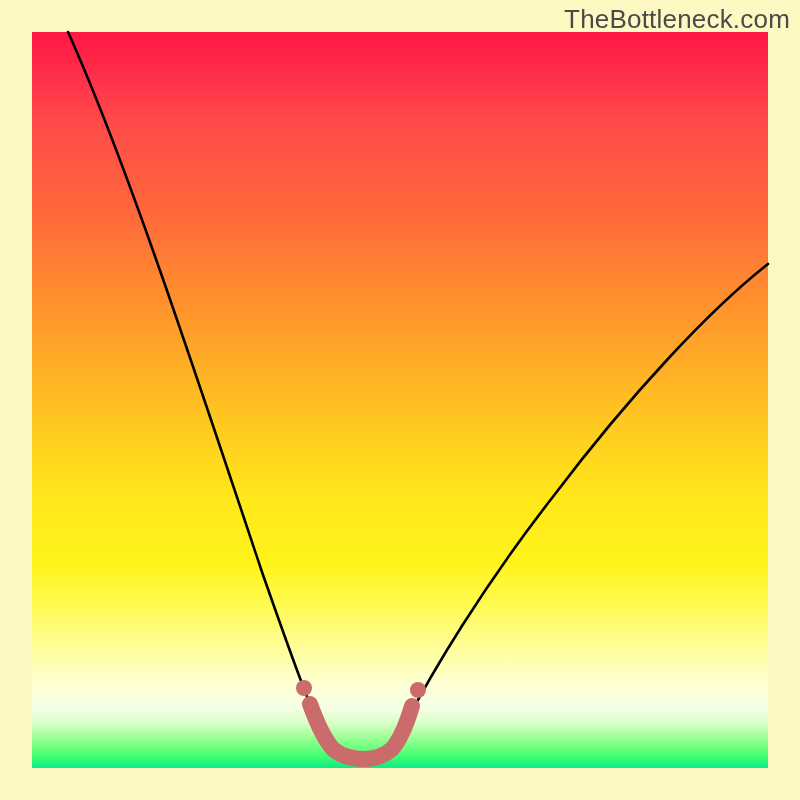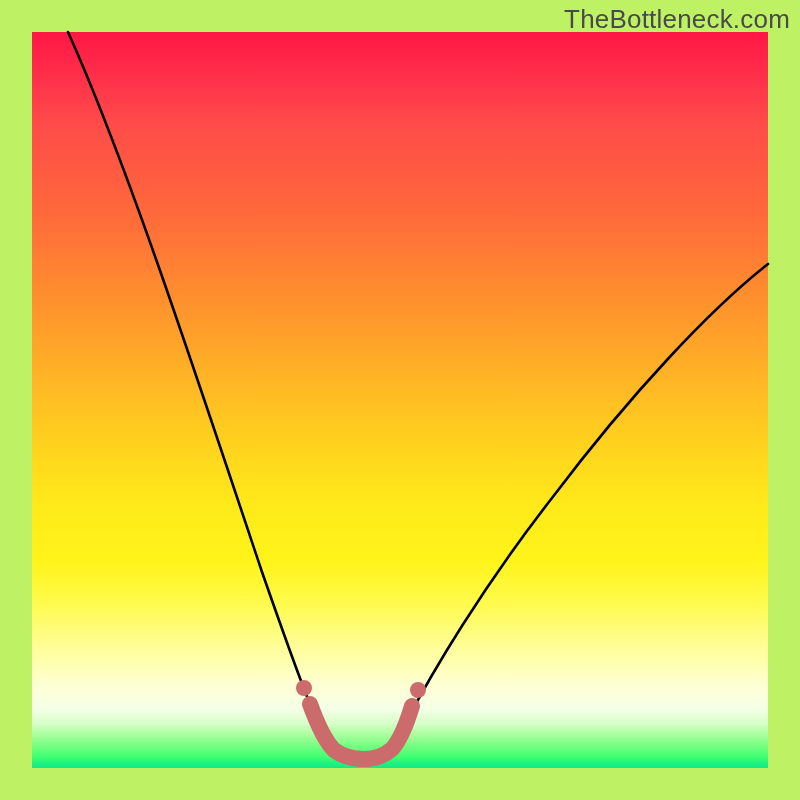--- a/index.html
+++ b/index.html
@@ -10,21 +10,21 @@
     overflow: hidden;
     background: #000;
     font-family: Arial, Helvetica, sans-serif;
   }
   .frame {
     position: absolute;
     left: 0;
     top: 0;
     width: 800px;
     height: 800px;
-    background: #bef264;
+    background: #fef9c3;
   }
   .plot {
     position: absolute;
     left: 32px;
     top: 32px;
     width: 736px;
     height: 736px;
     
     background: linear-gradient(
       to bottom,

